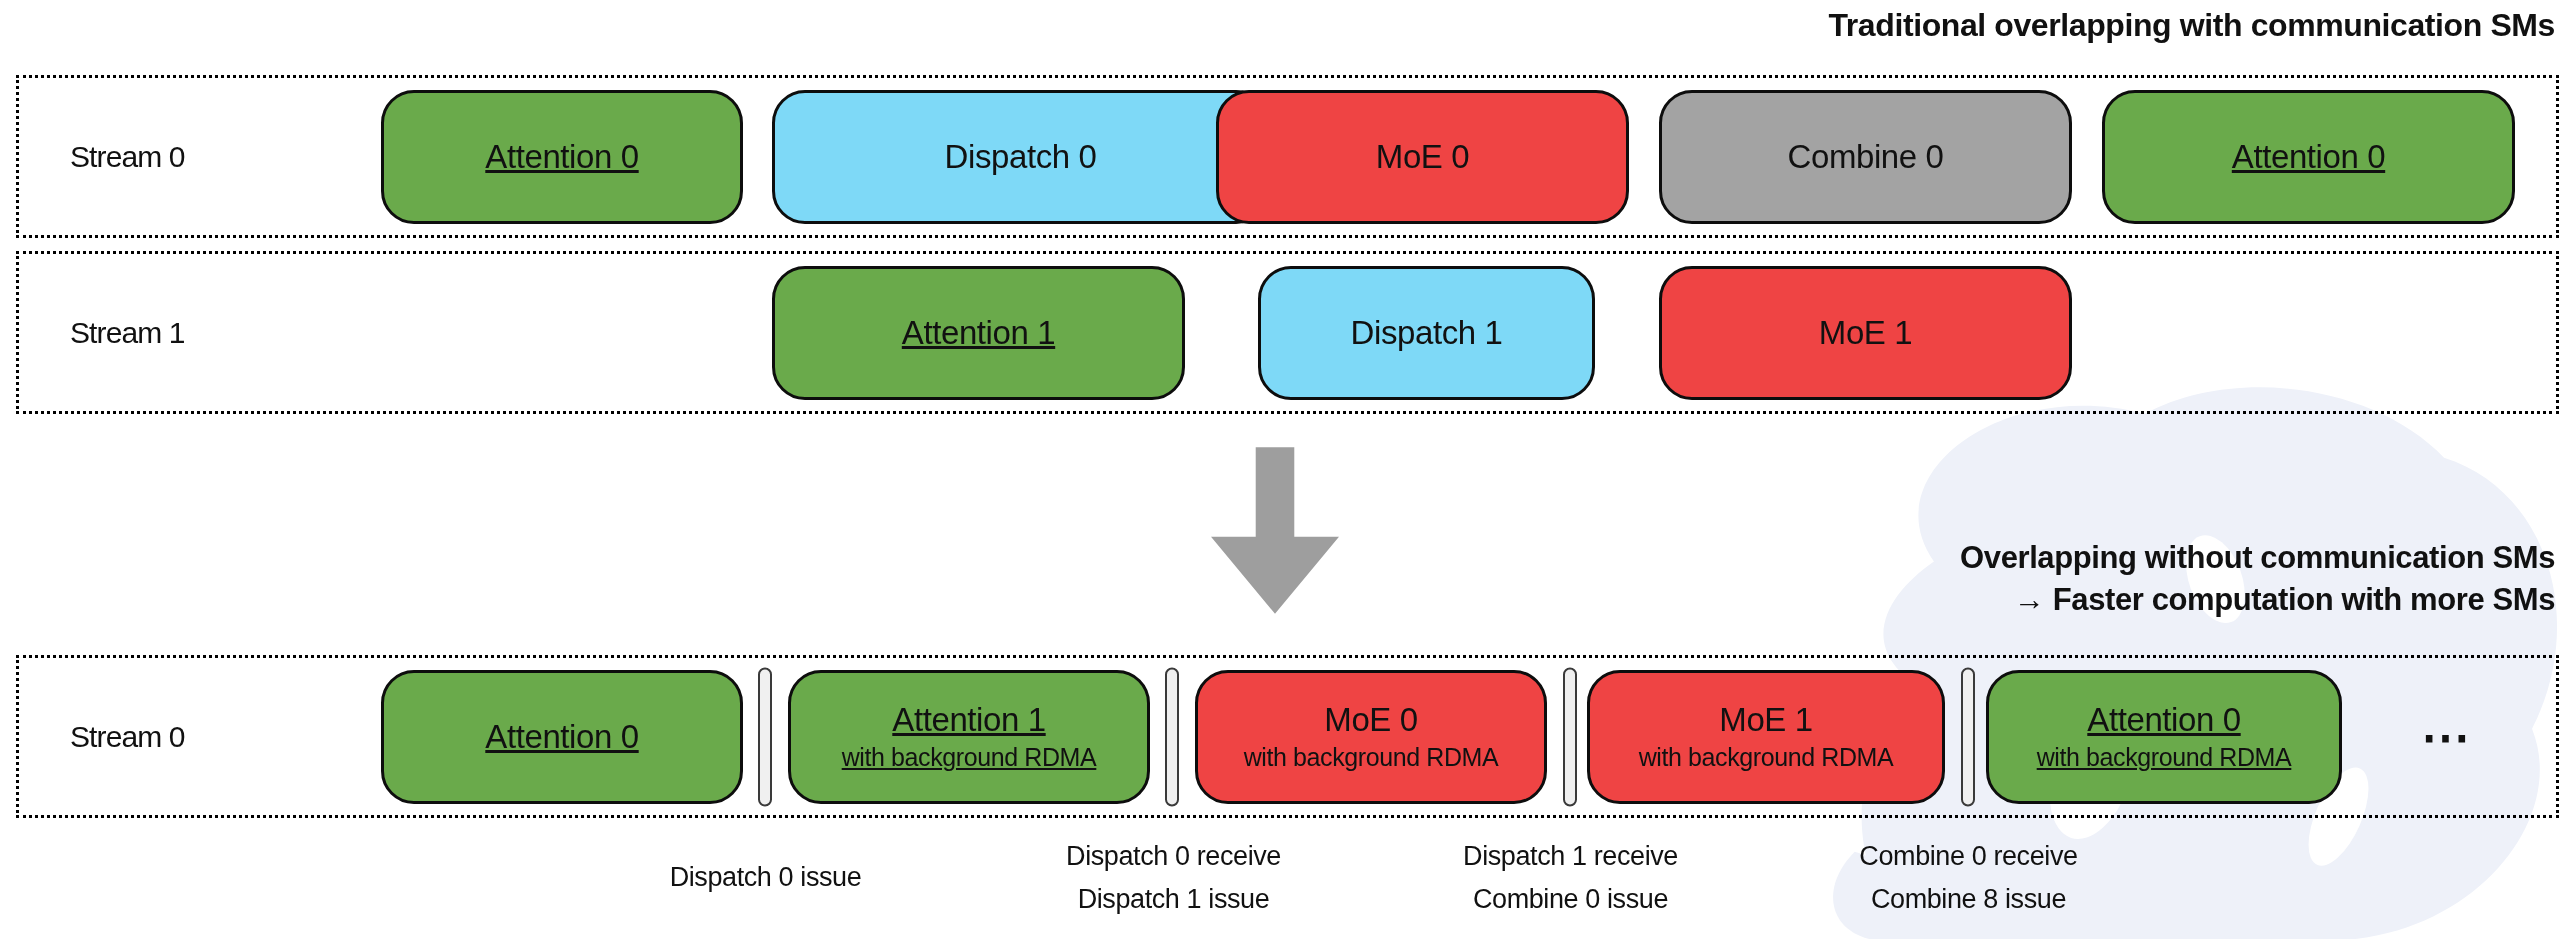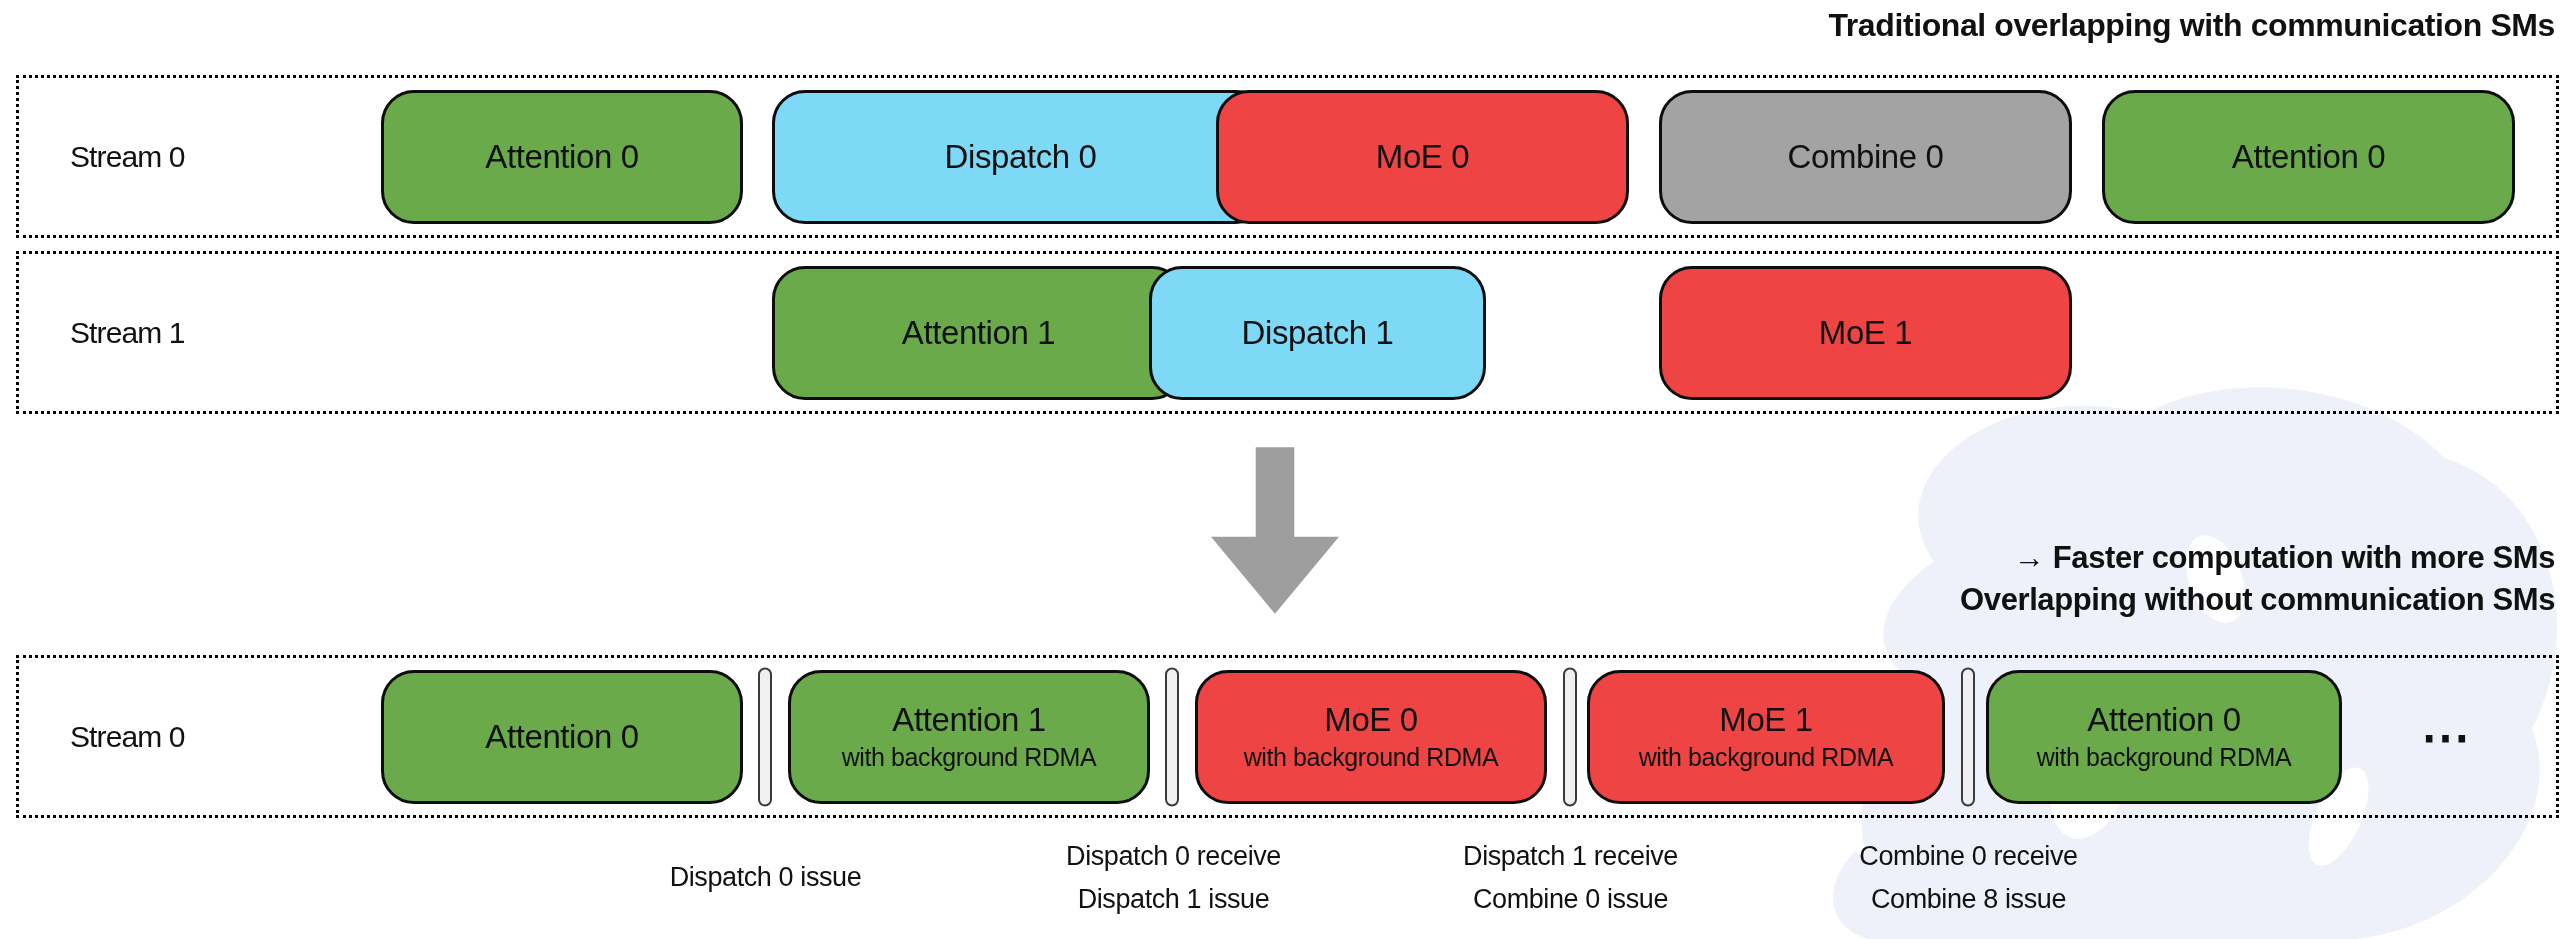--- a/index.html
+++ b/index.html
@@ -33,21 +33,21 @@
   
   .block{
     position:absolute;top:50%;transform:translateY(-50%);height:134px;
     box-sizing:border-box;border:3.1px solid #0d0d0d;border-radius:33px;
     display:flex;flex-direction:column;align-items:center;justify-content:center;
     z-index:1;
   }
   .block .lbl{font-size:33px;letter-spacing:-0.4px;white-space:nowrap;}
   .block .sub{font-size:25px;letter-spacing:-0.4px;margin-top:4.4px;white-space:nowrap;}
   .block .sub:empty{display:none;}
-  .c-green {background:#6aaa4b;}
+  .c-green {background:#6aaa4b;text-decoration:underline;}
   .c-blue  {background:#7ed9f7;}
   .c-orange{background:#ef4444;}
   .c-lime  {background:#a3a3a3;}
   
   .sep{
     position:absolute;top:50%;transform:translateY(-50%);
     width:14px;height:139px;box-sizing:border-box;
     background:#f0f0f0;border:2.2px solid #3a3a3a;border-radius:8px;z-index:1;
   }
   
@@ -99,35 +99,35 @@
     <div class="block c-green" style="left:2083px;width:413px">
       <span class="lbl">Attention 0</span>
     </div>
   </div>
 
   <div class="stream-box box-2">
     <div class="stream-label">Stream 1</div>
     <div class="block c-green" style="left:753px;width:413px">
       <span class="lbl">Attention 1</span>
     </div>
-    <div class="block c-blue" style="left:1130px;width:337px">
+    <div class="block c-blue" style="left:1239px;width:337px">
       <span class="lbl">Dispatch 1</span>
     </div>
     <div class="block c-orange" style="left:1640px;width:413px">
       <span class="lbl">MoE 1</span>
     </div>
   </div>
 
   <svg class="big-arrow" width="128" height="167" viewBox="0 0 146 190">
     <polygon fill="#9e9e9e" points="51,0 95,0 95,102 146,102 73,190 0,102 51,102"></polygon>
   </svg>
 
   <div class="title-bottom">
+    <div>Overlapping without communication SMs</div>
     <div>→ Faster computation with more SMs</div>
-    <div>Overlapping without communication SMs</div>
   </div>
 
   <div class="stream-box box-3">
     <div class="stream-label">Stream 0</div>
 
     <div class="block c-green" style="left:362px;width:362px">
       <span class="lbl">Attention 0</span>
 
     </div>
     <div class="sep" style="left:739px"></div>

